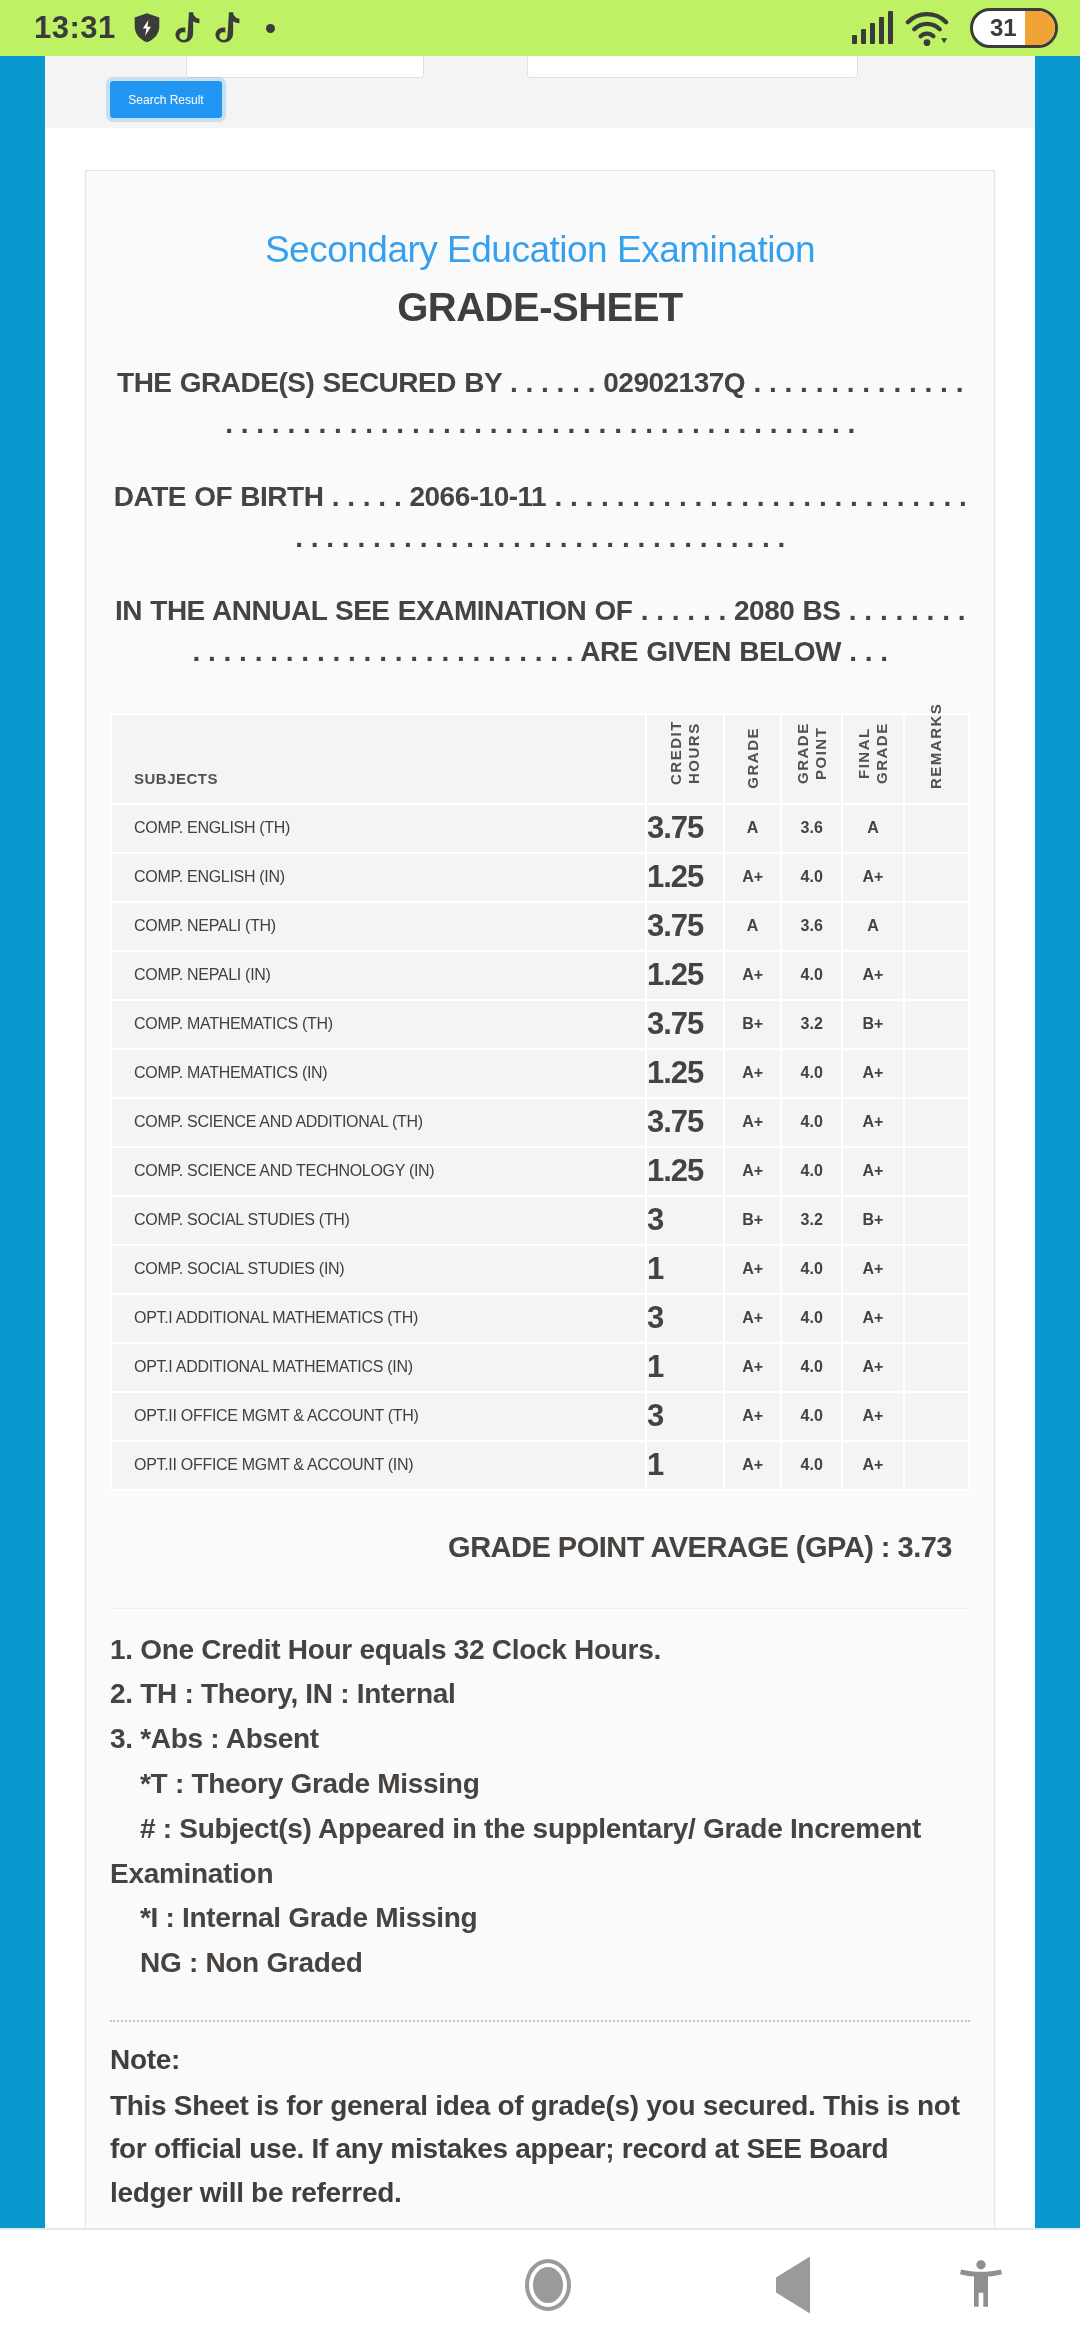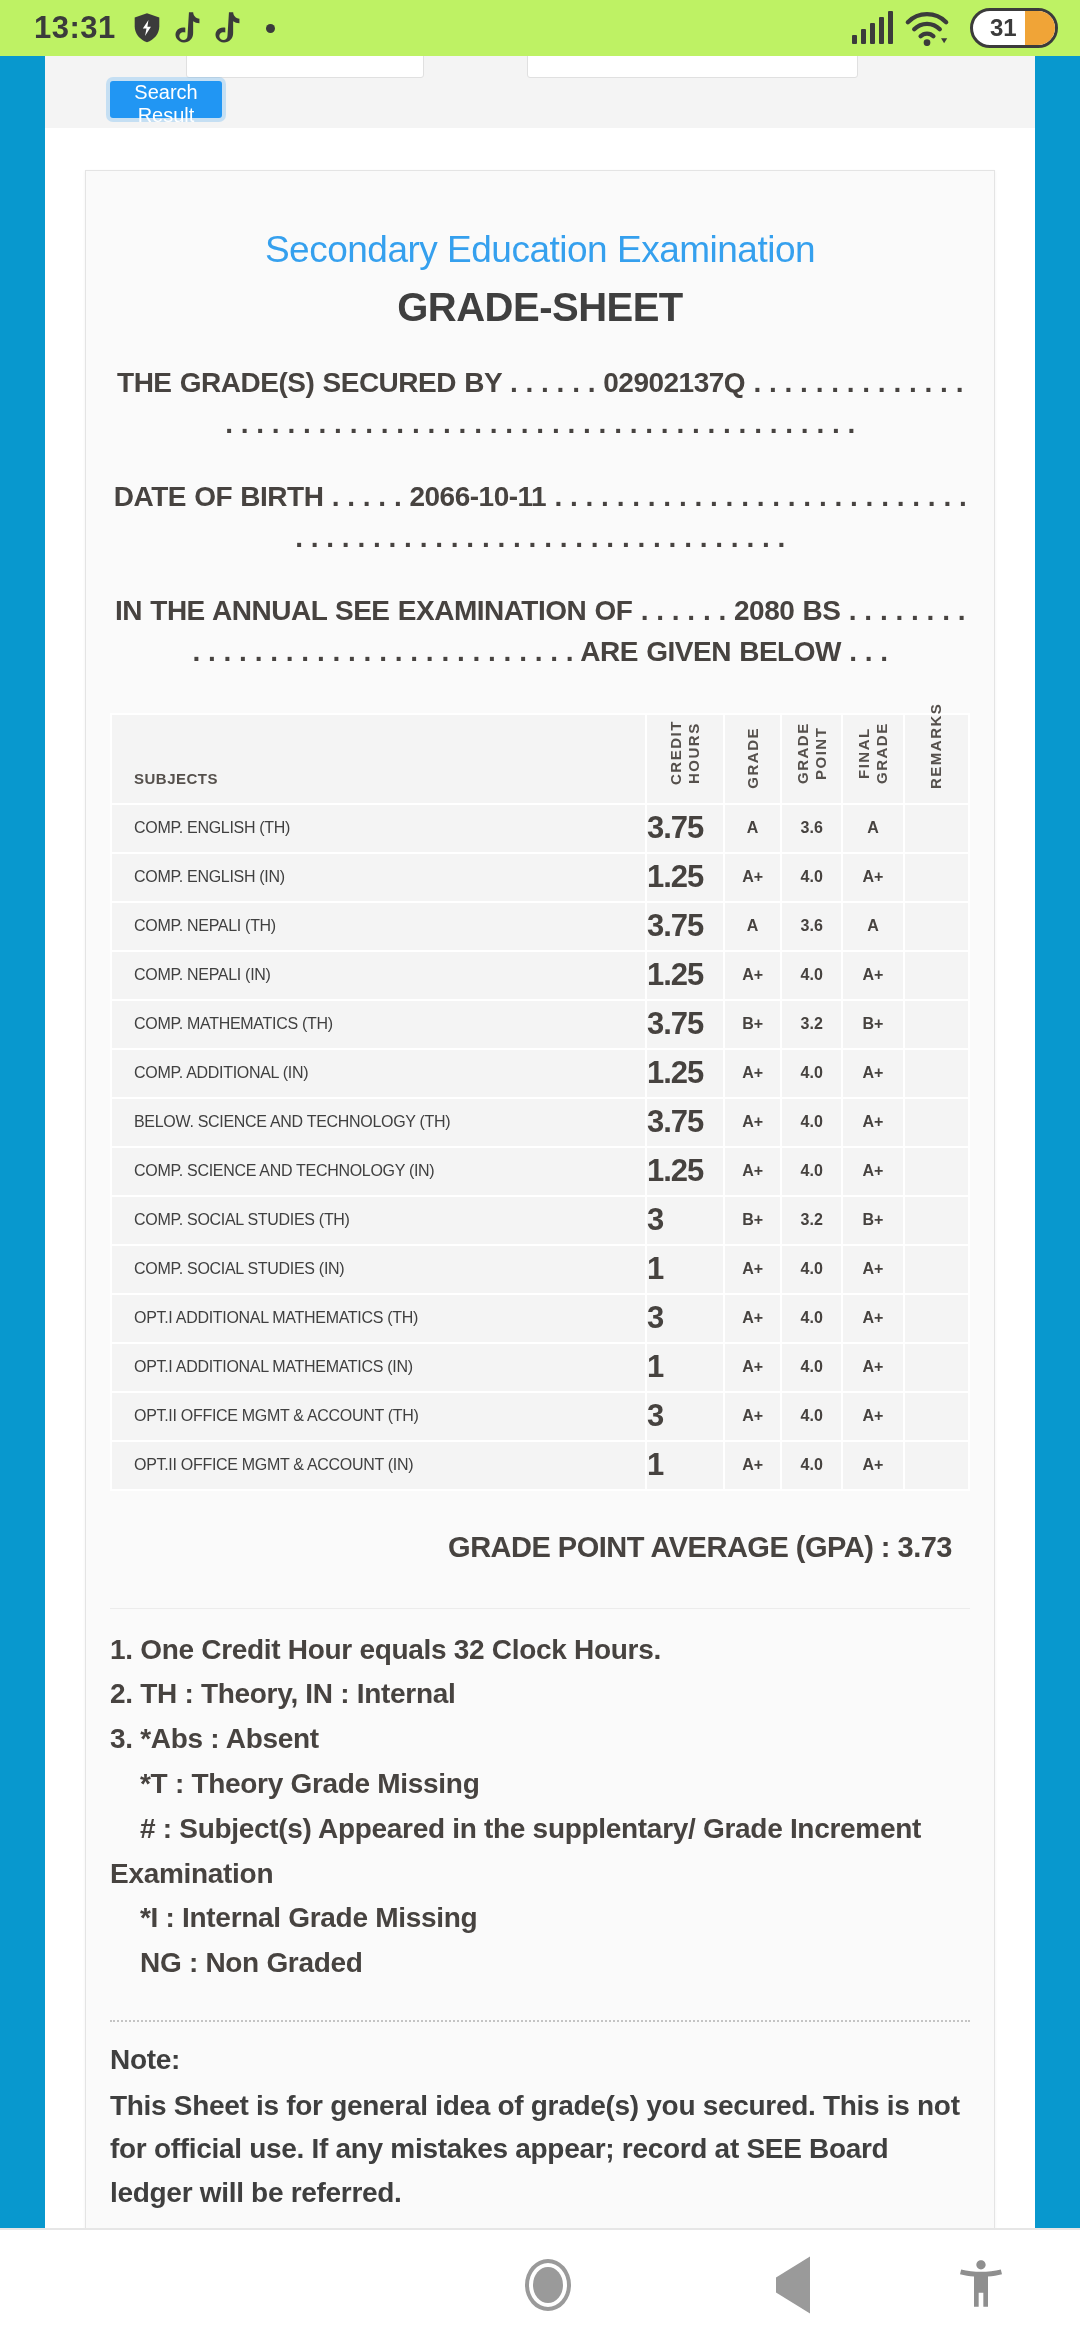--- a/index.html
+++ b/index.html
@@ -36,21 +36,21 @@
   .form-strip { position:relative; height:72px; background:#f4f4f4; }
   .input-frag {
     position:absolute; top:-14px; height:36px; background:#ffffff;
     border:1px solid #e0e0e0; border-radius:0 0 3px 3px;
   }
   .input-frag.one { left:141px; width:238px; }
   .input-frag.two { left:482px; width:331px; }
   .search-btn {
     position:absolute; left:65px; top:25px; width:112px; height:37px;
     background:#2196f3; color:#fff; border:none; border-radius:3px;
-    font-family:"Liberation Sans",sans-serif; font-size:20px;
+    font-family:"Liberation Sans",sans-serif; font-size:12px;
     box-shadow:0 0 0 4px rgba(33,150,243,.22); cursor:pointer;
   }
   
   .card {
     width:910px; margin:42px 0 0 40px; background:#fafafa;
     border:1px solid #e4e4e4; box-shadow:0 1px 3px rgba(0,0,0,.06);
     padding:28px 24px 60px 24px; min-height:2035px;
   }
   .sheet-title { text-align:center; color:#35a0ee; font-size:37px; font-weight:400; margin-top:30px; letter-spacing:-.5px; }
   .sheet-sub   { text-align:center; color:#3f3f3f; font-size:40px; font-weight:700; margin-top:14px; letter-spacing:-.5px; }
@@ -207,29 +207,29 @@
         </div>
         <div class="g-row">
           <div class="g-cell c-sub subj">COMP. MATHEMATICS (TH)</div>
           <div class="g-cell c-cr cred">3.75</div>
           <div class="g-cell c-g grd">B+</div>
           <div class="g-cell c-gp grd">3.2</div>
           <div class="g-cell c-fg grd">B+</div>
           <div class="g-cell c-rm grd"></div>
         </div>
         <div class="g-row">
-          <div class="g-cell c-sub subj">COMP. ADDITIONAL (IN)</div>
+          <div class="g-cell c-sub subj">COMP. MATHEMATICS (IN)</div>
           <div class="g-cell c-cr cred">1.25</div>
           <div class="g-cell c-g grd">A+</div>
           <div class="g-cell c-gp grd">4.0</div>
           <div class="g-cell c-fg grd">A+</div>
           <div class="g-cell c-rm grd"></div>
         </div>
         <div class="g-row">
-          <div class="g-cell c-sub subj">BELOW. SCIENCE AND TECHNOLOGY (TH)</div>
+          <div class="g-cell c-sub subj">COMP. SCIENCE AND ADDITIONAL (TH)</div>
           <div class="g-cell c-cr cred">3.75</div>
           <div class="g-cell c-g grd">A+</div>
           <div class="g-cell c-gp grd">4.0</div>
           <div class="g-cell c-fg grd">A+</div>
           <div class="g-cell c-rm grd"></div>
         </div>
         <div class="g-row">
           <div class="g-cell c-sub subj">COMP. SCIENCE AND TECHNOLOGY (IN)</div>
           <div class="g-cell c-cr cred">1.25</div>
           <div class="g-cell c-g grd">A+</div>

